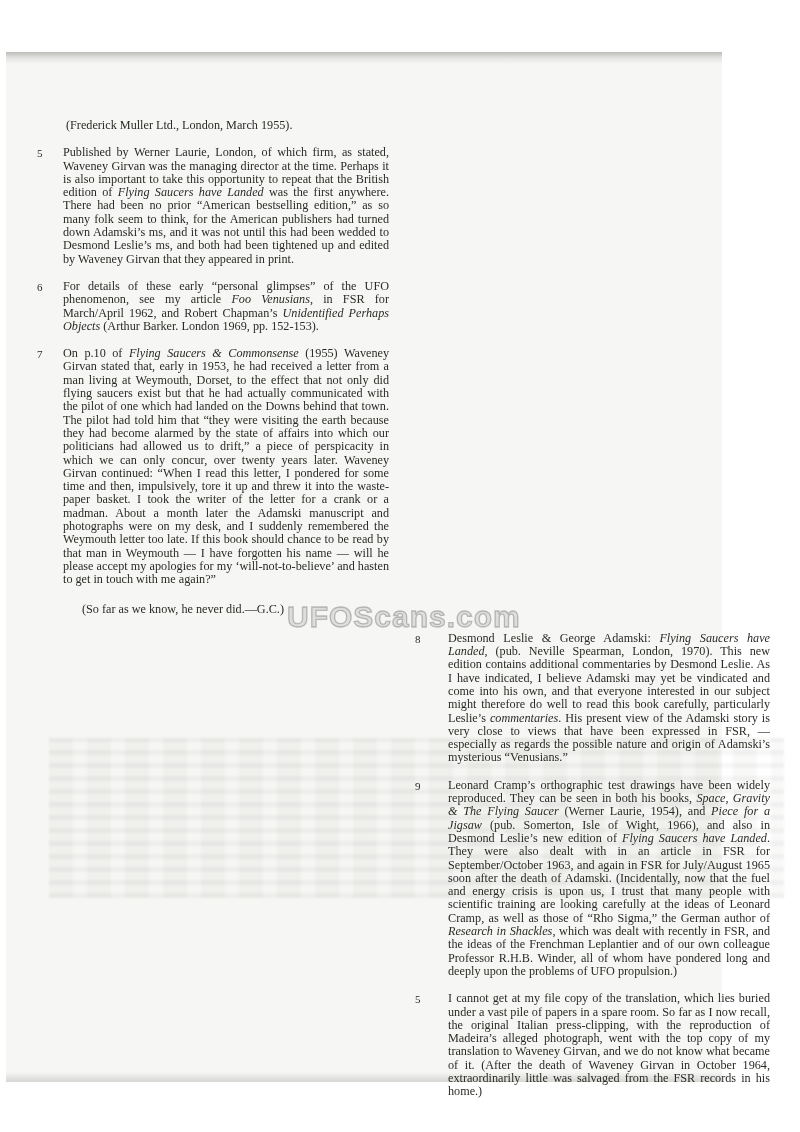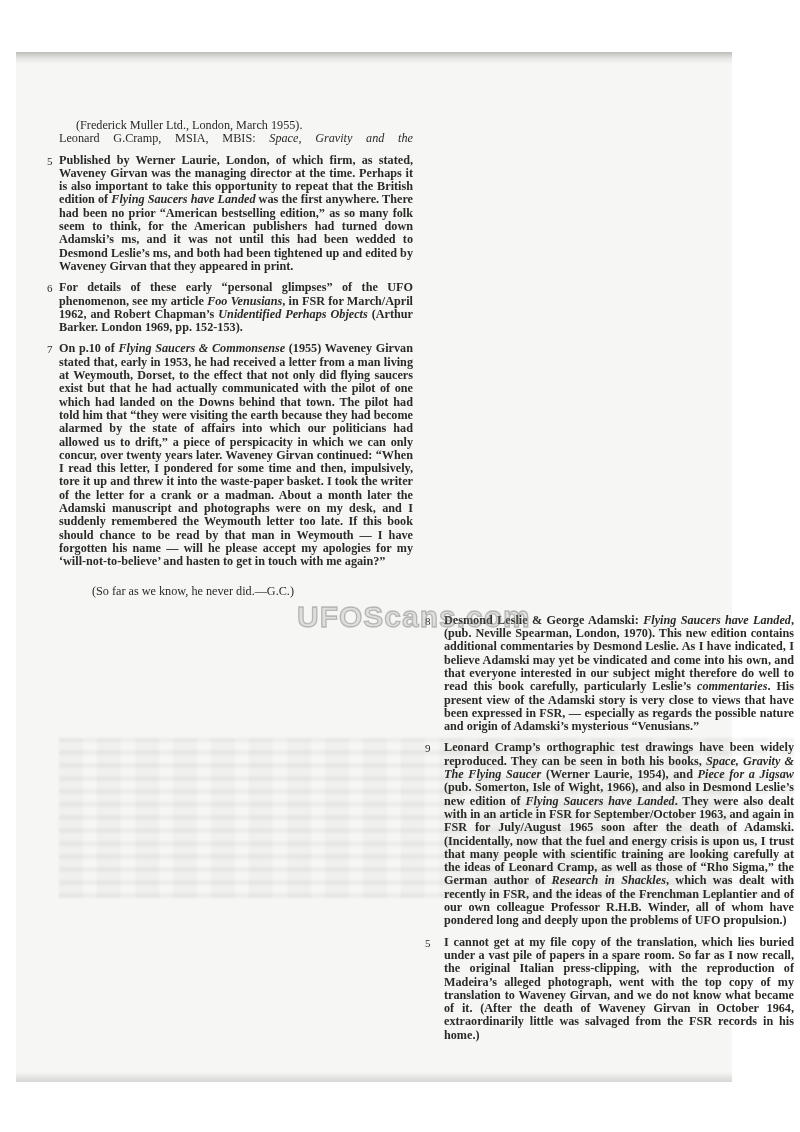--- a/index.html
+++ b/index.html
@@ -4,41 +4,41 @@
 <style>
   html,body{margin:0;padding:0;}
   body{
     width:800px;height:1132px;position:relative;overflow:hidden;
     background:#ffffff;
     font-family:"Liberation Serif", serif;
     color:#2a2a26;
     -webkit-font-smoothing:antialiased;
   }
   .scan{
-    position:absolute;left:16px;top:52px;width:716px;height:1030px;
+    position:absolute;left:6px;top:52px;width:716px;height:1030px;
     background:#f6f6f4;
   }
   .scan::before{
     content:"";position:absolute;top:0;left:0;right:0;height:12px;
     background:linear-gradient(to bottom, rgba(75,75,72,0.34), rgba(75,75,72,0.10) 50%, rgba(75,75,72,0) 100%);
   }
   .scan::after{
     content:"";position:absolute;bottom:0;left:0;right:0;height:10px;
     background:linear-gradient(to top, rgba(120,120,116,0.25), rgba(120,120,116,0) 100%);
   }
   .col{position:absolute;font-size:12.2px;line-height:13.3px;}
   .col-left-top{left:31px;top:67px;width:366px;}
   .col-right-top{left:396px;top:67px;width:382px;}
 
   .fn{position:relative;margin:0 0 8px 0;}
   .col-left-top .fn{padding-left:12px;}
   .col-right-top .fn{padding-left:32px;}
   .fn-num{position:absolute;left:0;top:1px;font-size:11px;}
   .col-right-top .fn-num{left:13px;}
-  .fn-text{margin:0;text-align:justify;font-weight:bold;}
+  .fn-text{margin:14px;text-align:justify;}
   .cont{padding-left:12px;margin:0 0 8px 0;}
   .cont-line{margin:0;}
   .cont-indent{padding-left:17px;}
   .cont-fill{text-align:justify;text-align-last:justify;}
   .aside{margin:16px;padding-left:17px;}
 
   .seg-i{font-style:italic;}
 
   .watermark{
     position:absolute;left:281px;top:548px;z-index:6;pointer-events:none;
@@ -59,21 +59,20 @@
 </head>
 <body>
 
 <div class="scan">
 
   <div class="ghost-bleed"></div>
 
   <div class="col col-left-top z">
     <div class="cont">
       <p class="cont-line cont-indent"><span>(Frederick Muller Ltd., London, March 1955).</span></p>
-      <p class="cont-line cont-fill"><span>Leonard G.Cramp, MSIA, MBIS: </span><span class="seg-i">Space, Gravity and the</span></p>
     </div>
 
     <div class="fn">
       <span class="fn-num">5</span>
       <p class="fn-text"><span>Published by Werner Laurie, London, of which firm, as stated, Waveney Girvan was the managing director at the time. Perhaps it is also important to take this opportunity to repeat that the British edition of </span><span class="seg-i">Flying Saucers have Landed</span><span> was the first anywhere. There had been no prior “American bestselling edition,” as so many folk seem to think, for the American publishers had turned down Adamski’s ms, and it was not until this had been wedded to Desmond Leslie’s ms, and both had been tightened up and edited by Waveney Girvan that they appeared in print.</span></p>
     </div>
 
     <div class="fn">
       <span class="fn-num">6</span>
       <p class="fn-text"><span>For details of these early “personal glimpses” of the UFO phenomenon, see my article </span><span class="seg-i">Foo Venusians</span><span>, in FSR for March/April 1962, and Robert Chapman’s </span><span class="seg-i">Unidentified Perhaps Objects</span><span> (Arthur Barker. London 1969, pp. 152-153).</span></p>

